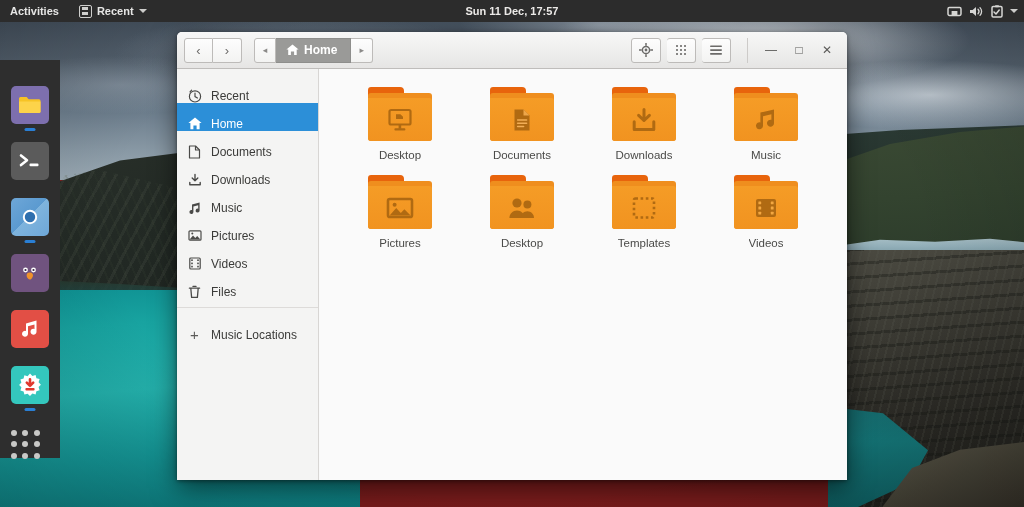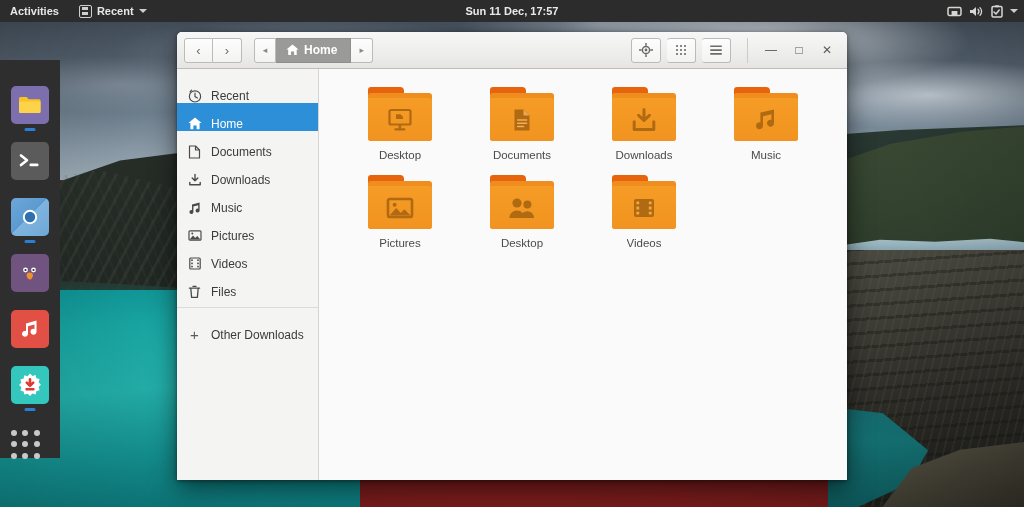--- a/index.html
+++ b/index.html
@@ -552,21 +552,21 @@
               <path d="M1.4 3.2h10.2M5 1.4h3M2.8 3.2l.8 9.2h5.8l.8-9.2" fill="none" stroke="#4a4a48" stroke-width="1.3" stroke-linecap="round" stroke-linejoin="round"></path>
             </svg>
           </span>
           <span>Files</span>
         </div>
 
         <div class="side-sep"></div>
 
         <div class="side-item">
           <span class="side-ico plus">+</span>
-          <span>Other Downloads</span>
+          <span>Music Locations</span>
         </div>
       </div>
 
       <div class="fm-main">
         <div class="icon-grid">
 
           <div class="fitem">
             <div class="folder">
               <div class="tab"></div>
                 <div class="back"></div>
@@ -652,20 +652,32 @@
                   <circle cx="9" cy="7" r="4.6" fill="#b06a12"></circle>
                   <path d="M1.4 22c0-4.4 3.4-7.6 7.6-7.6s7.6 3.2 7.6 7.6z" fill="#b06a12"></path>
                   <circle cx="19.4" cy="8.4" r="4" fill="#b06a12"></circle>
                   <path d="M12.8 22c0-3.9 3-6.8 6.6-6.8s6.6 2.9 6.6 6.8z" fill="#b06a12"></path>
                 </svg>
               </div>
             </div>
             <div class="flabel">Desktop</div>
           </div>
 
+          <div class="fitem">
+            <div class="folder">
+              <div class="tab"></div>
+                <div class="back"></div>
+              <div class="front">
+                <svg width="26" height="24" viewBox="0 0 26 24">
+                  <rect x="3" y="2.5" width="20" height="19" rx="1.4" fill="none" stroke="#b06a12" stroke-width="2.6" stroke-dasharray="2.6 2.6"></rect>
+                </svg>
+              </div>
+            </div>
+            <div class="flabel">Templates</div>
+          </div>
 
           <div class="fitem">
             <div class="folder">
               <div class="tab"></div>
                 <div class="back"></div>
               <div class="front">
                 <svg width="26" height="22" viewBox="0 0 26 22">
                   <rect x="3" y="2" width="20" height="18" rx="2" fill="#b06a12"></rect>
                   <g fill="#f3a740">
                     <rect x="5.4" y="4.4" width="2.8" height="2.8" rx=".5"></rect>

